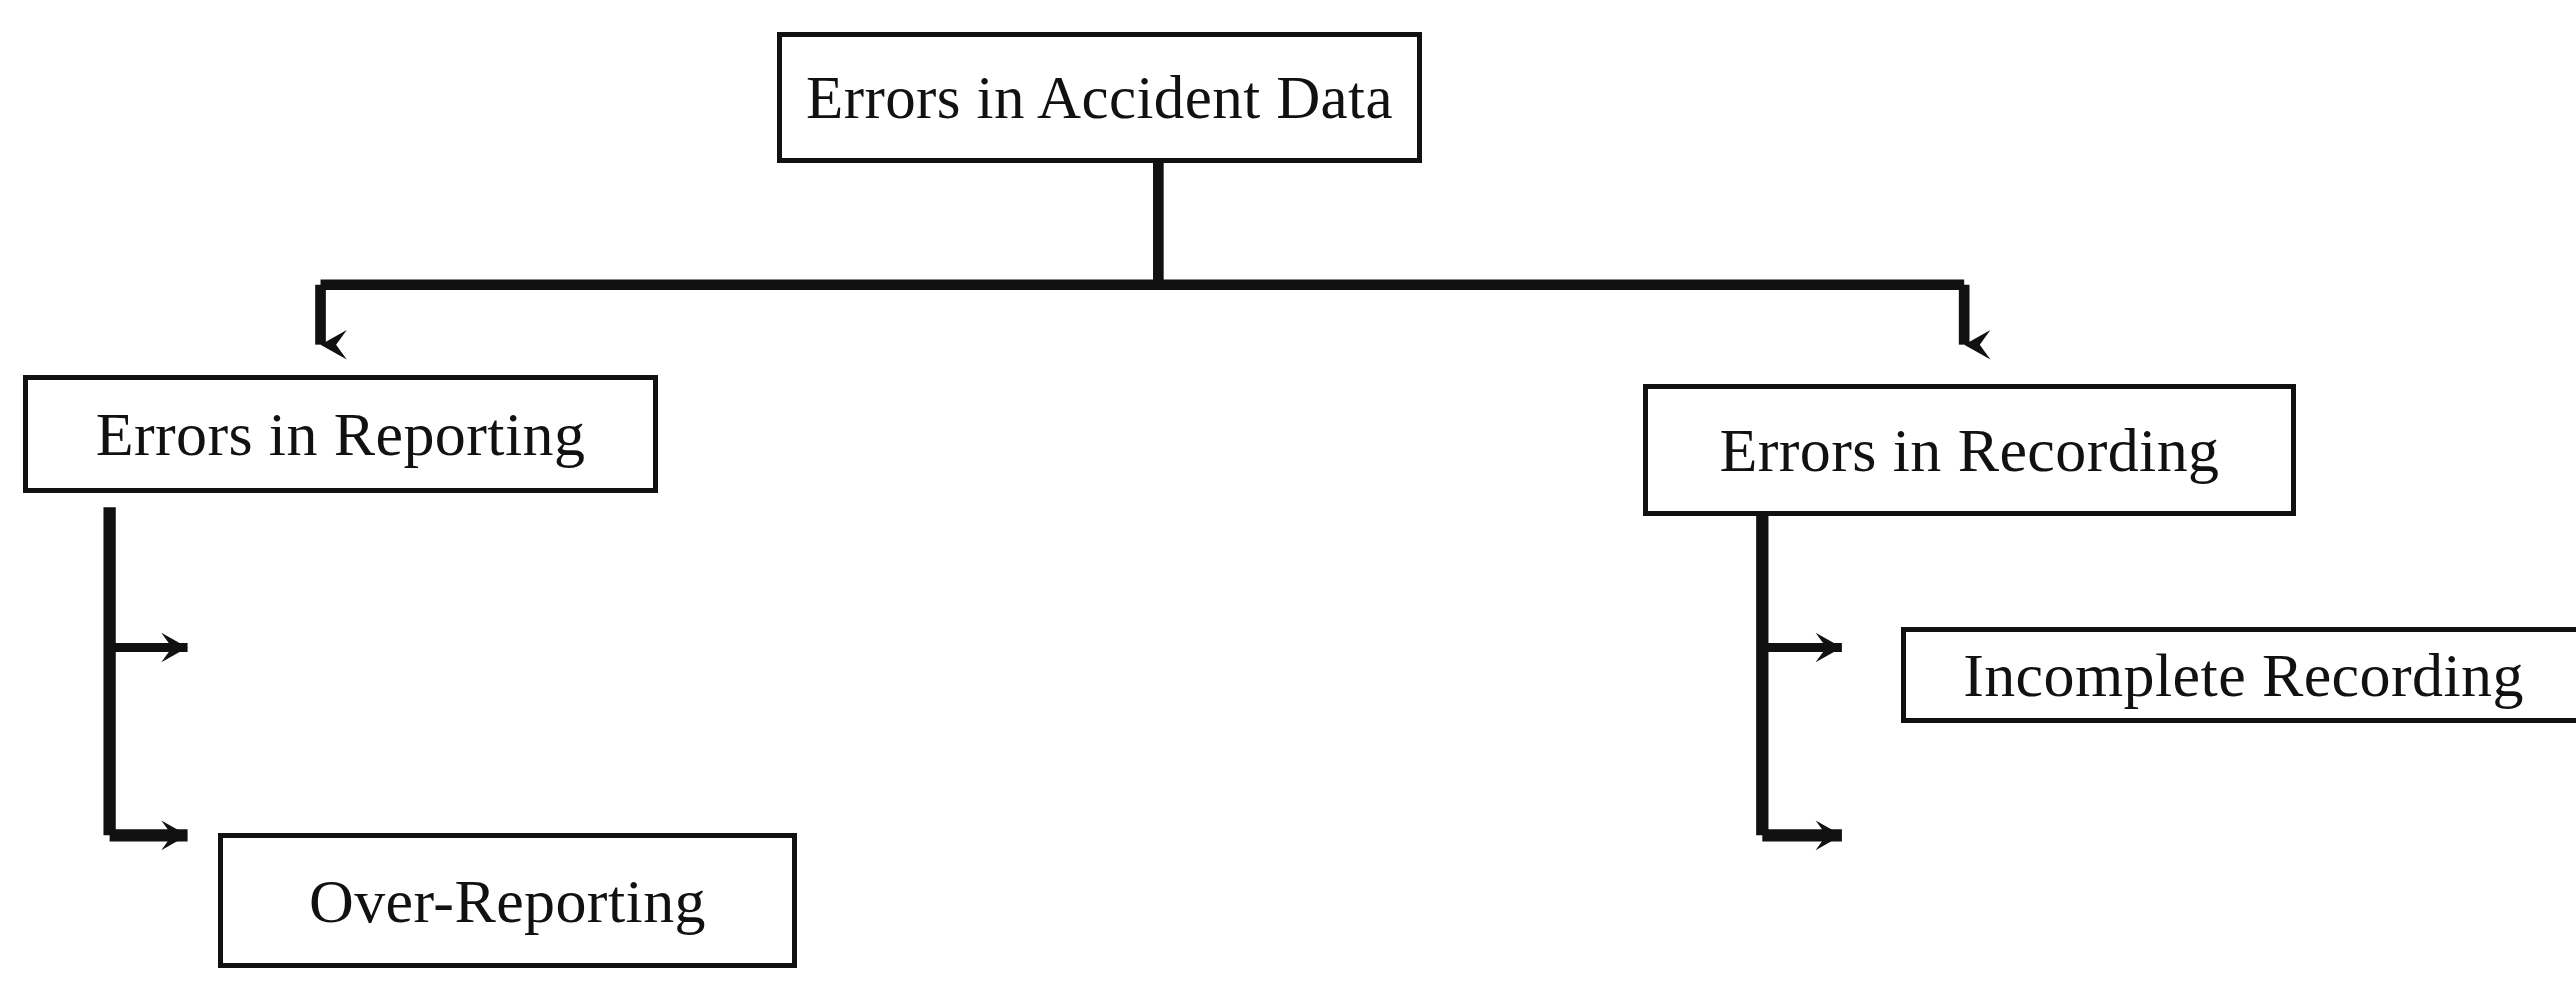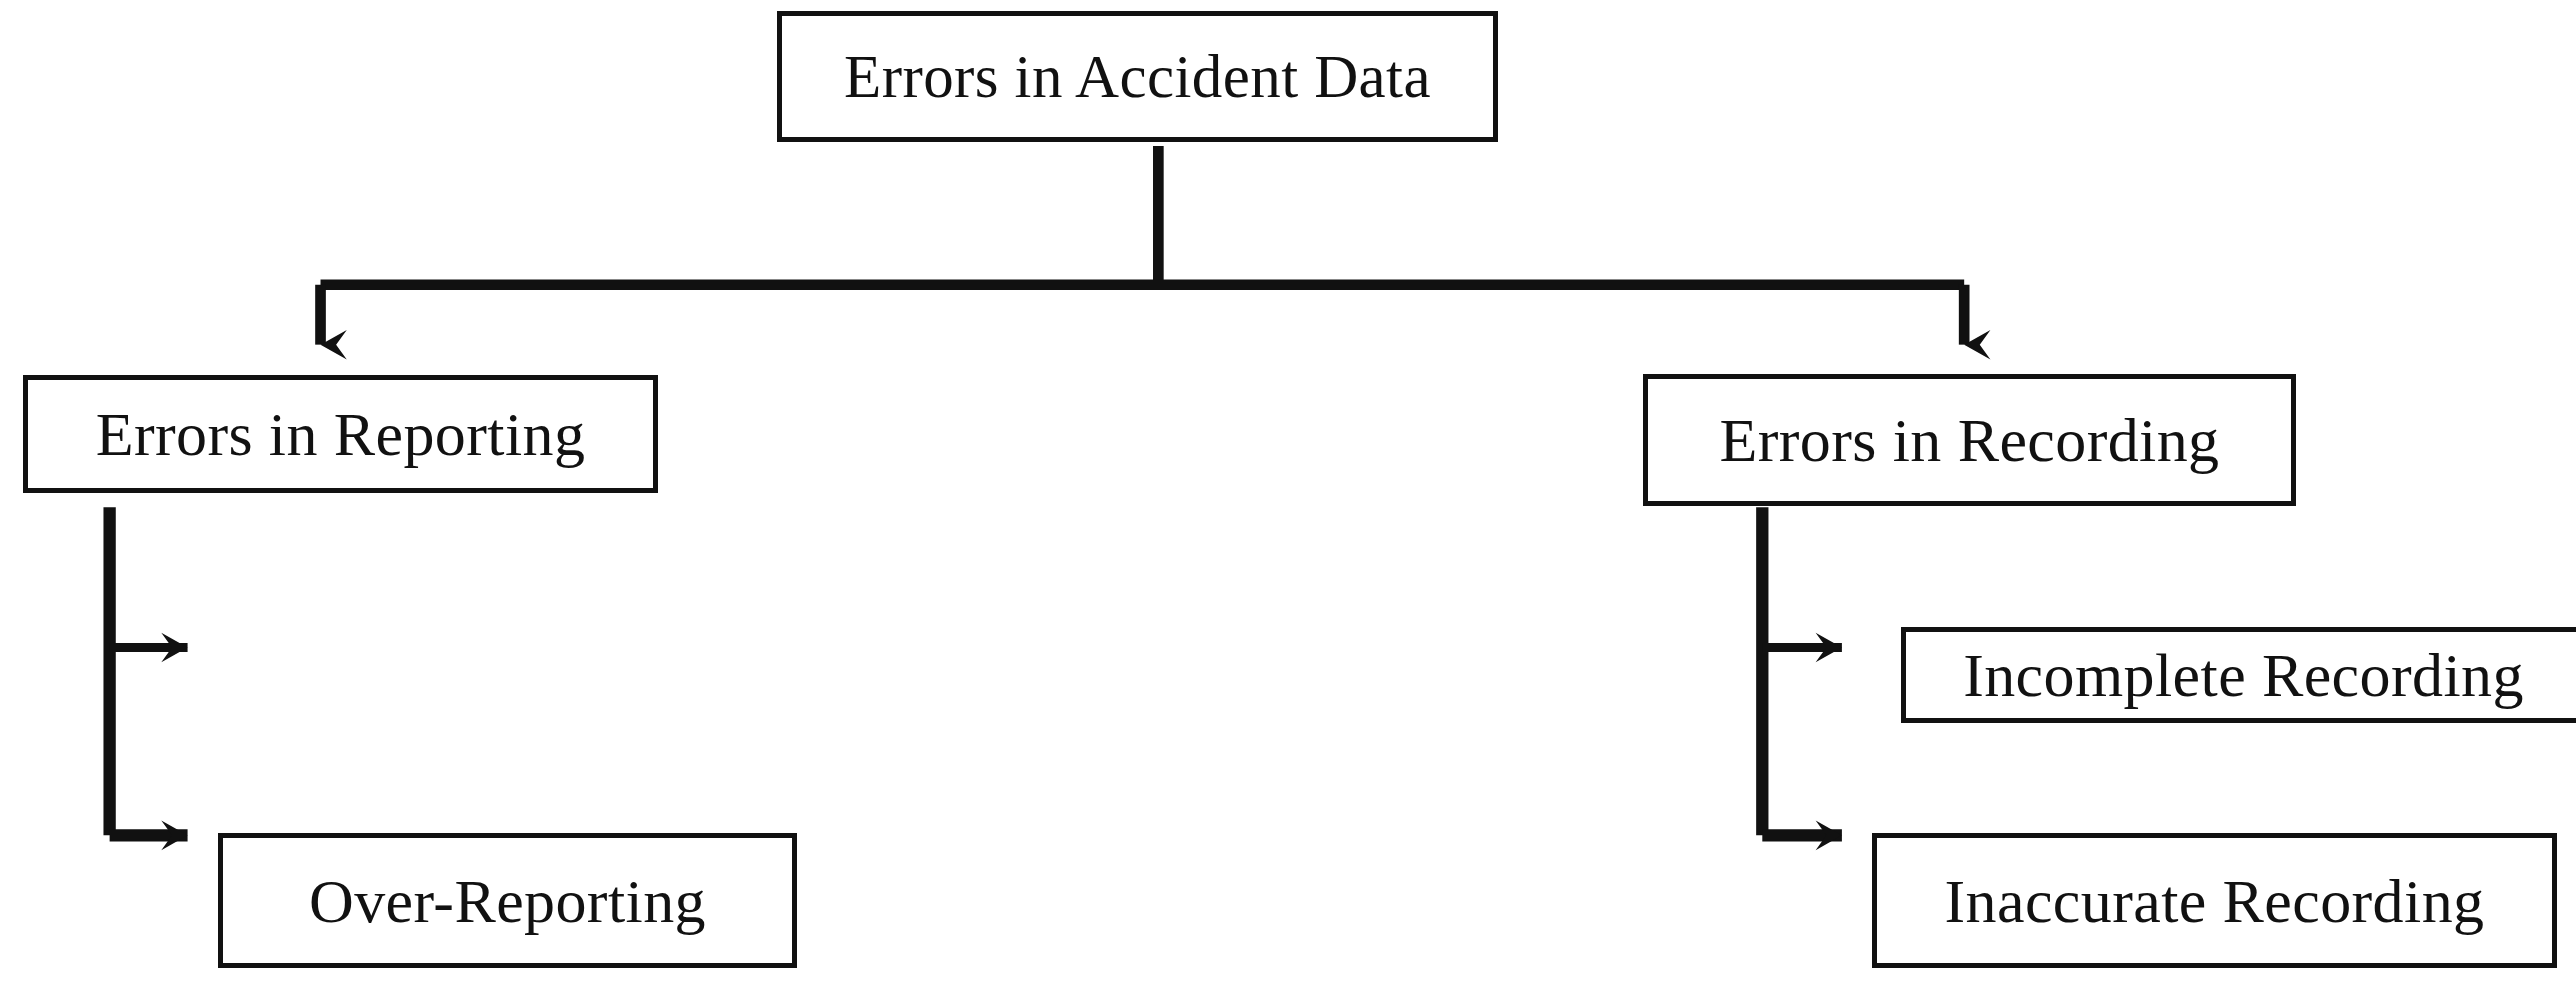--- a/index.html
+++ b/index.html
@@ -41,35 +41,35 @@
     color: #111111;
     font-family: "Liberation Serif", "DejaVu Serif", serif;
     font-weight: 400;
     line-height: 1;
     white-space: nowrap;
     letter-spacing: 0.4px;
   }
   
   #node-root {
     left: 777px;
-    top: 11px;
-    width: 721px;
+    top: 32px;
+    width: 645px;
     height: 131px;
   }
   #node-root .node-label { font-size: 61px; }
   
   #node-errors-reporting {
     left: 23px;
     top: 375px;
     width: 635px;
     height: 118px;
   }
   #node-errors-recording {
     left: 1643px;
-    top: 374px;
+    top: 384px;
     width: 653px;
     height: 132px;
     justify-content: center;
   }
   #node-errors-reporting .node-label,
   #node-errors-recording .node-label { font-size: 62px; }
   
   #node-under-reporting {
     left: 218px;
     top: 609px;
@@ -151,18 +151,15 @@
 
 
   <div class="node-box" id="node-over-reporting">
     <span class="node-label">Over-Reporting</span>
   </div>
 
   <div class="node-box" id="node-incomplete-recording">
     <span class="node-label">Incomplete Recording</span>
   </div>
 
-  <div class="node-box" id="node-inaccurate-recording">
-    <span class="node-label">Inaccurate Recording</span>
-  </div>
 
 </div>
 
 
 </body></html>

